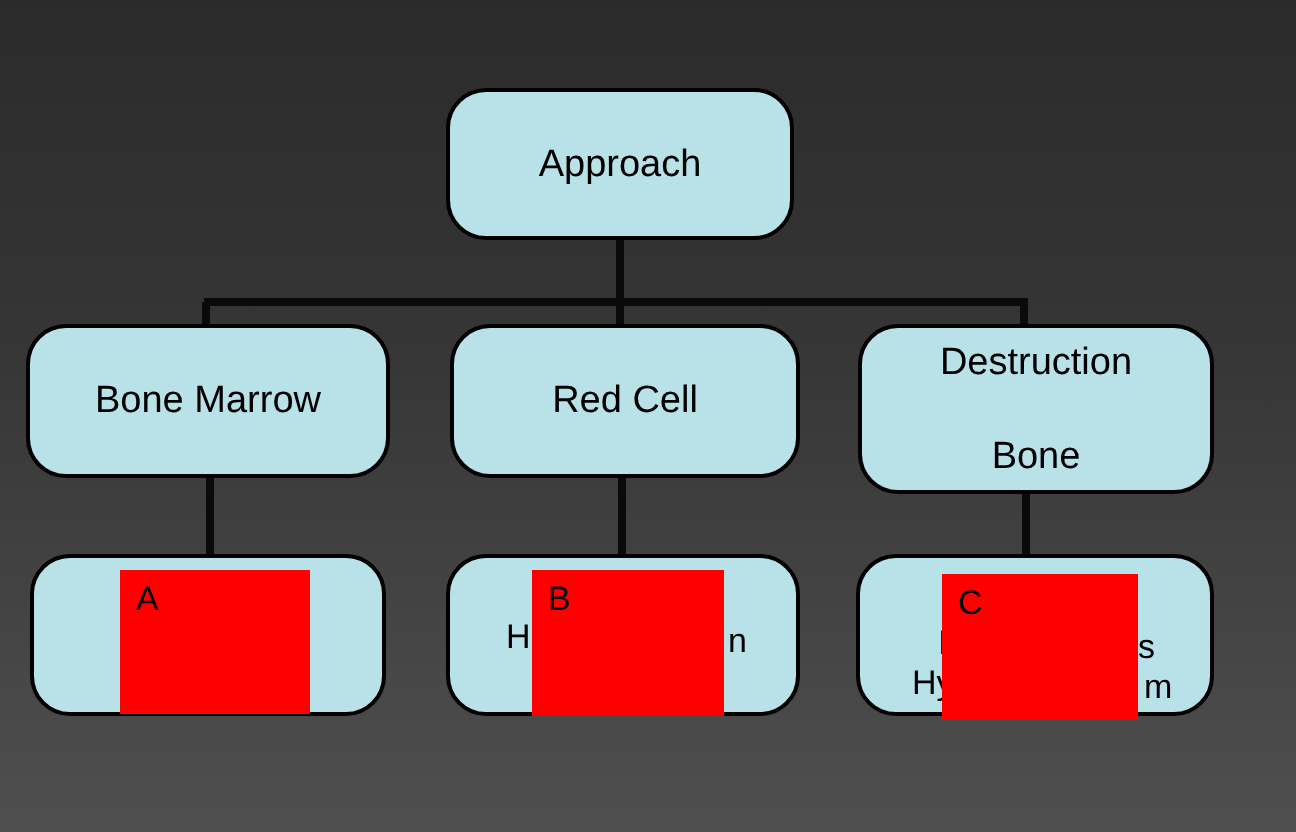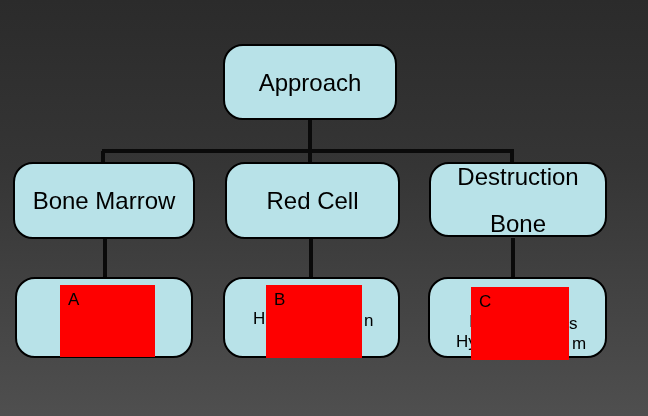--- a/index.html
+++ b/index.html
@@ -16,28 +16,28 @@
     position:absolute;
     background:#b8e2e8;
     border:2px solid #000;
     border-radius:20px;
     box-sizing:border-box;
     display:flex;flex-direction:column;
     align-items:center;justify-content:center;
     text-align:center;
     z-index:2;
   }
-  .box-line{display:block;line-height:23px;font-size:24px;}
+  .box-line{display:block;line-height:23px;font-size:19px;}
   .box-line:empty{display:none;}
   
   #box-root{left:223px;top:44px;width:174px;height:76px;}
   
   #box-bone{left:13px;top:162px;width:182px;height:77px;}
   #box-red{left:225px;top:162px;width:175px;height:77px;}
-  #box-dest{left:429px;top:162px;width:178px;height:75px;gap:24px;}
+  #box-dest{left:429px;top:162px;width:178px;height:85px;gap:24px;}
   
   .leaf{justify-content:flex-start;}
   #box-a{left:15px;top:277px;width:178px;height:81px;}
   #box-b{left:223px;top:277px;width:177px;height:81px;}
   #box-c{left:428px;top:277px;width:179px;height:81px;}
   .frag{position:absolute;font-size:17px;line-height:17px;z-index:3;}
   .overlay{
     position:absolute;
     background:#fe0000;
     z-index:4;

